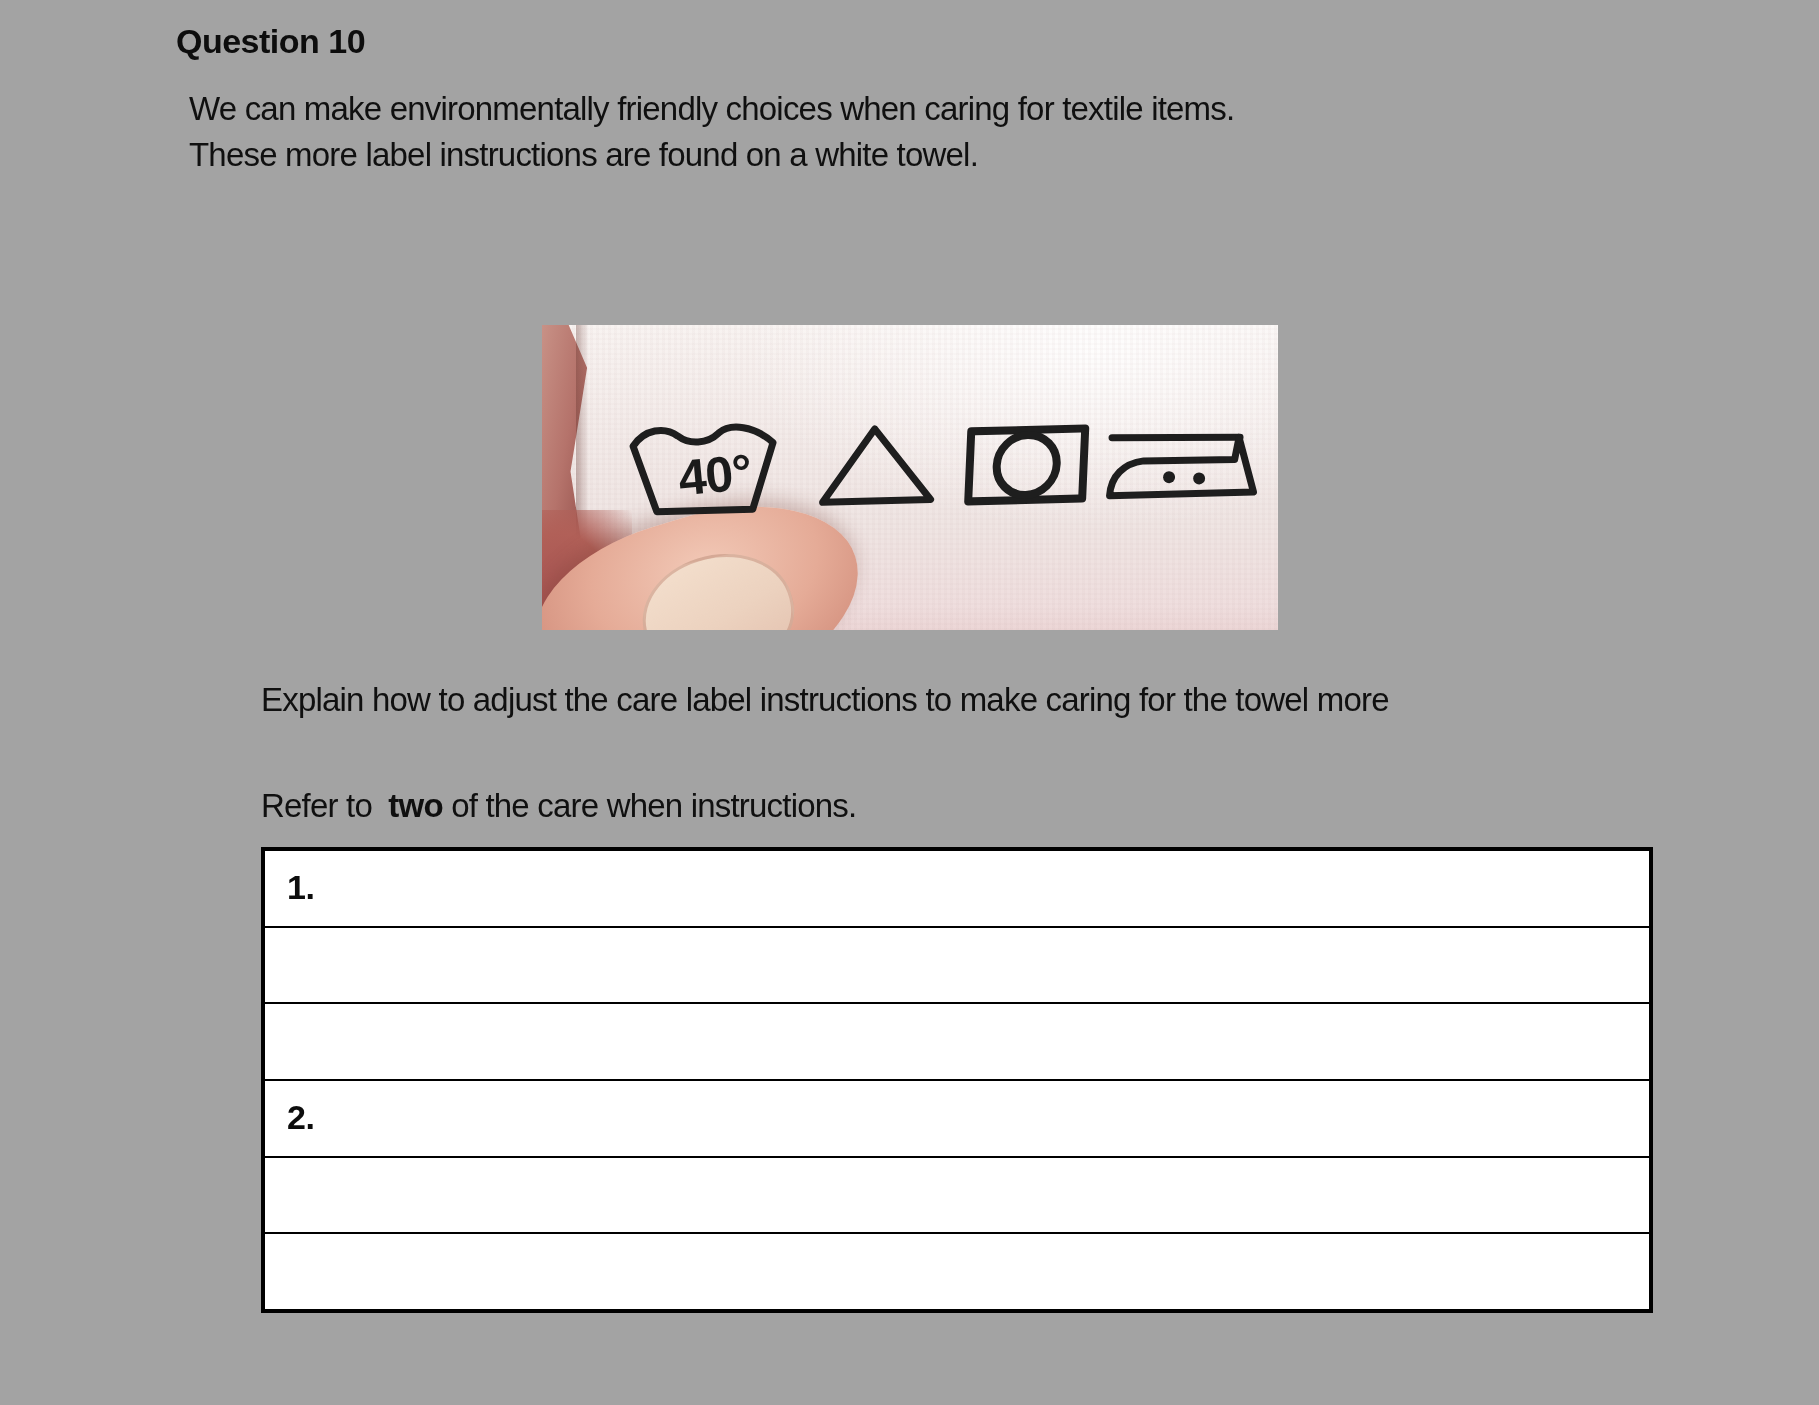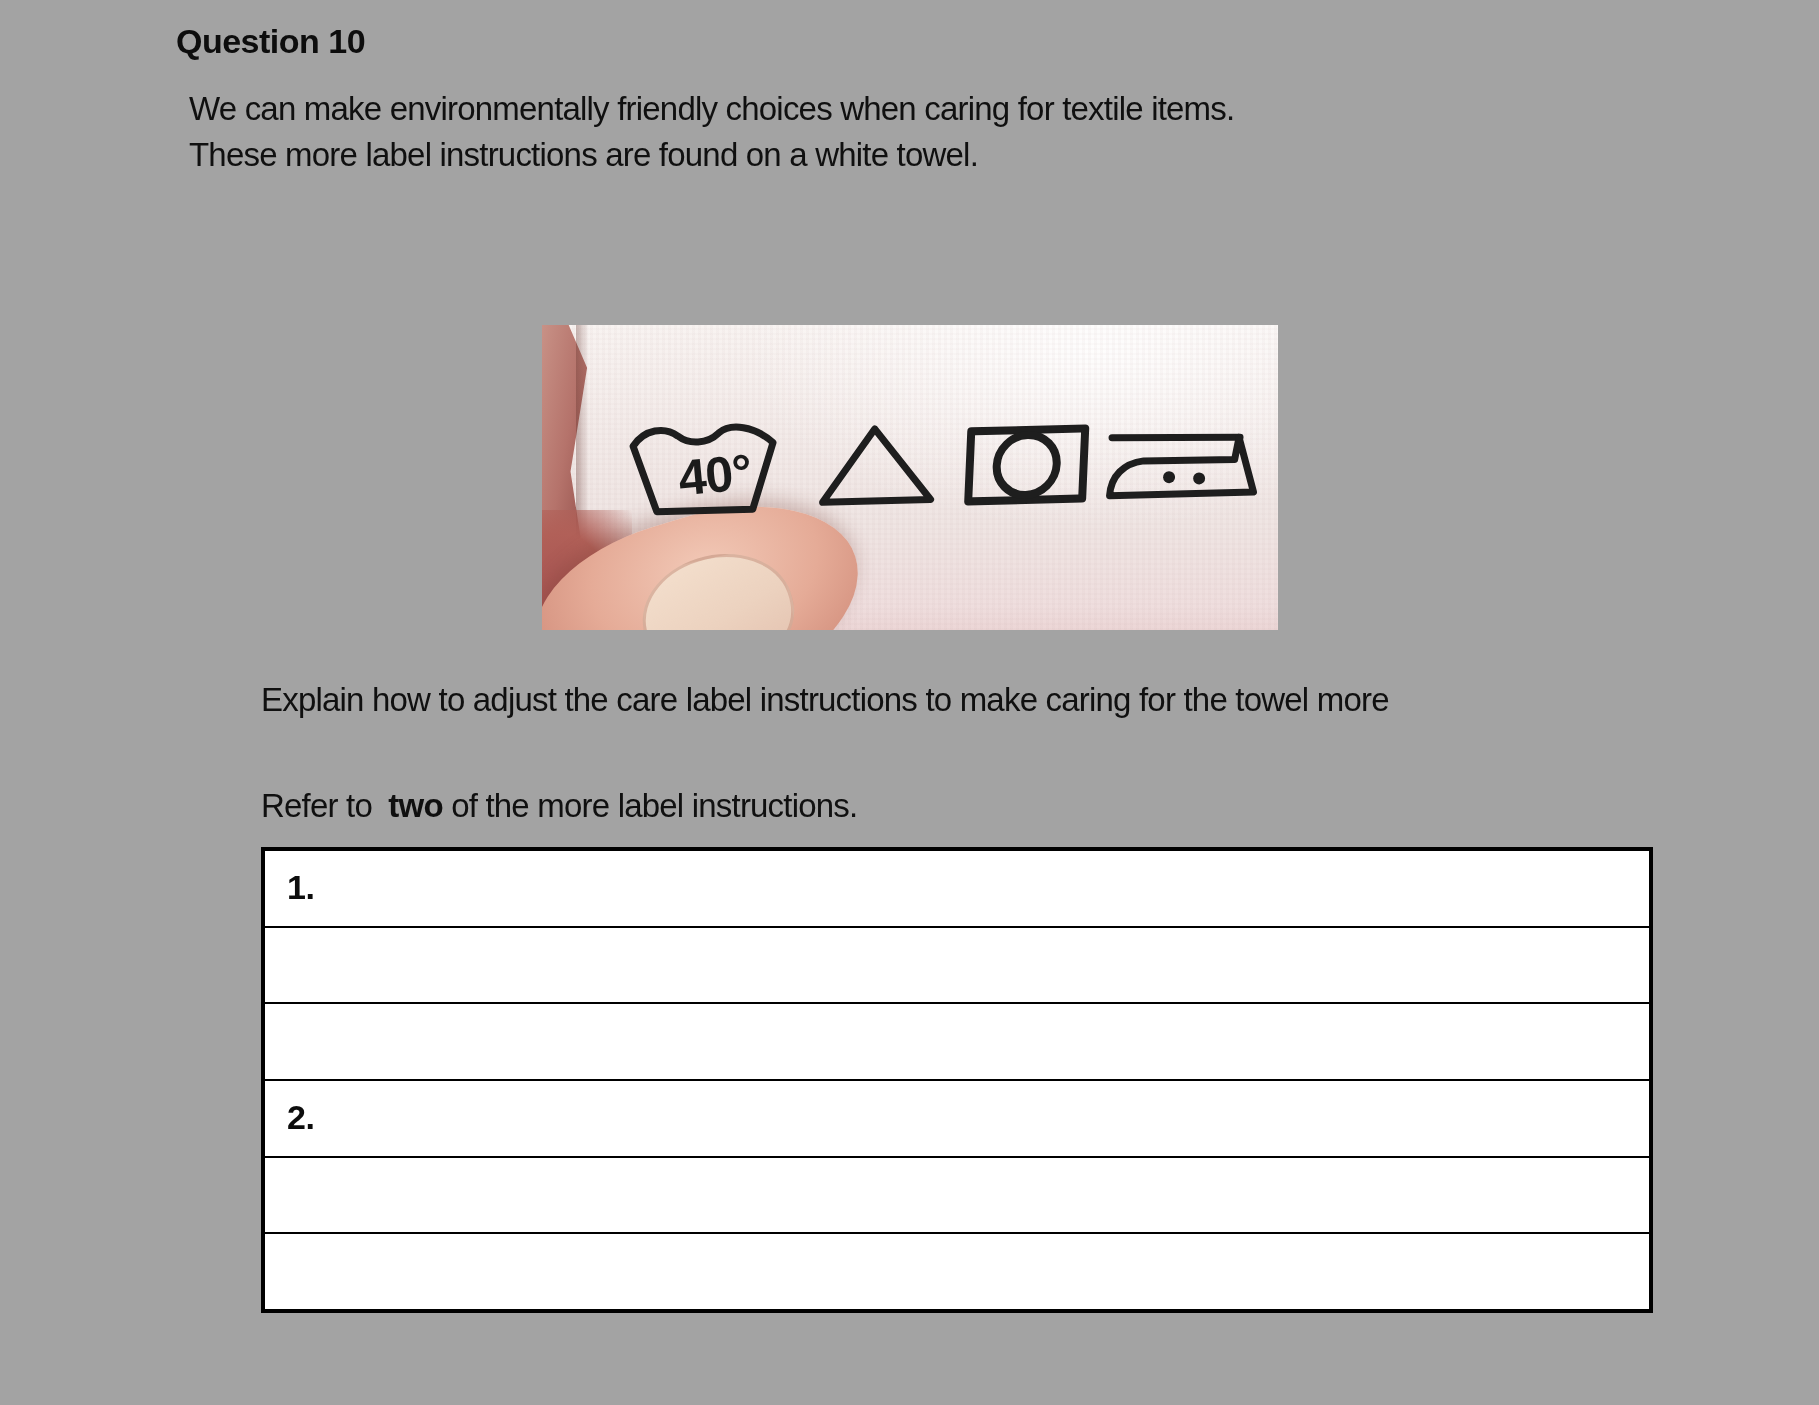--- a/index.html
+++ b/index.html
@@ -149,21 +149,21 @@
         </svg>
       </div>
     </div>
   </div>
 
   <div class="explain">
     <div>Explain how to adjust the care label instructions to make caring for the towel more</div>
   </div>
 
   <div class="refer">
-    <span>Refer to </span><span class="b">two</span><span> of the more label instructions.</span>
+    <span>Refer to </span><span class="b">two</span><span> of the care when instructions.</span>
   </div>
 
   <div class="answer-table">
     <div class="t-row">
       <span class="row-label">1.</span>
     </div>
     <div class="t-row">
       <span class="row-label"></span>
     </div>
     <div class="t-row">

